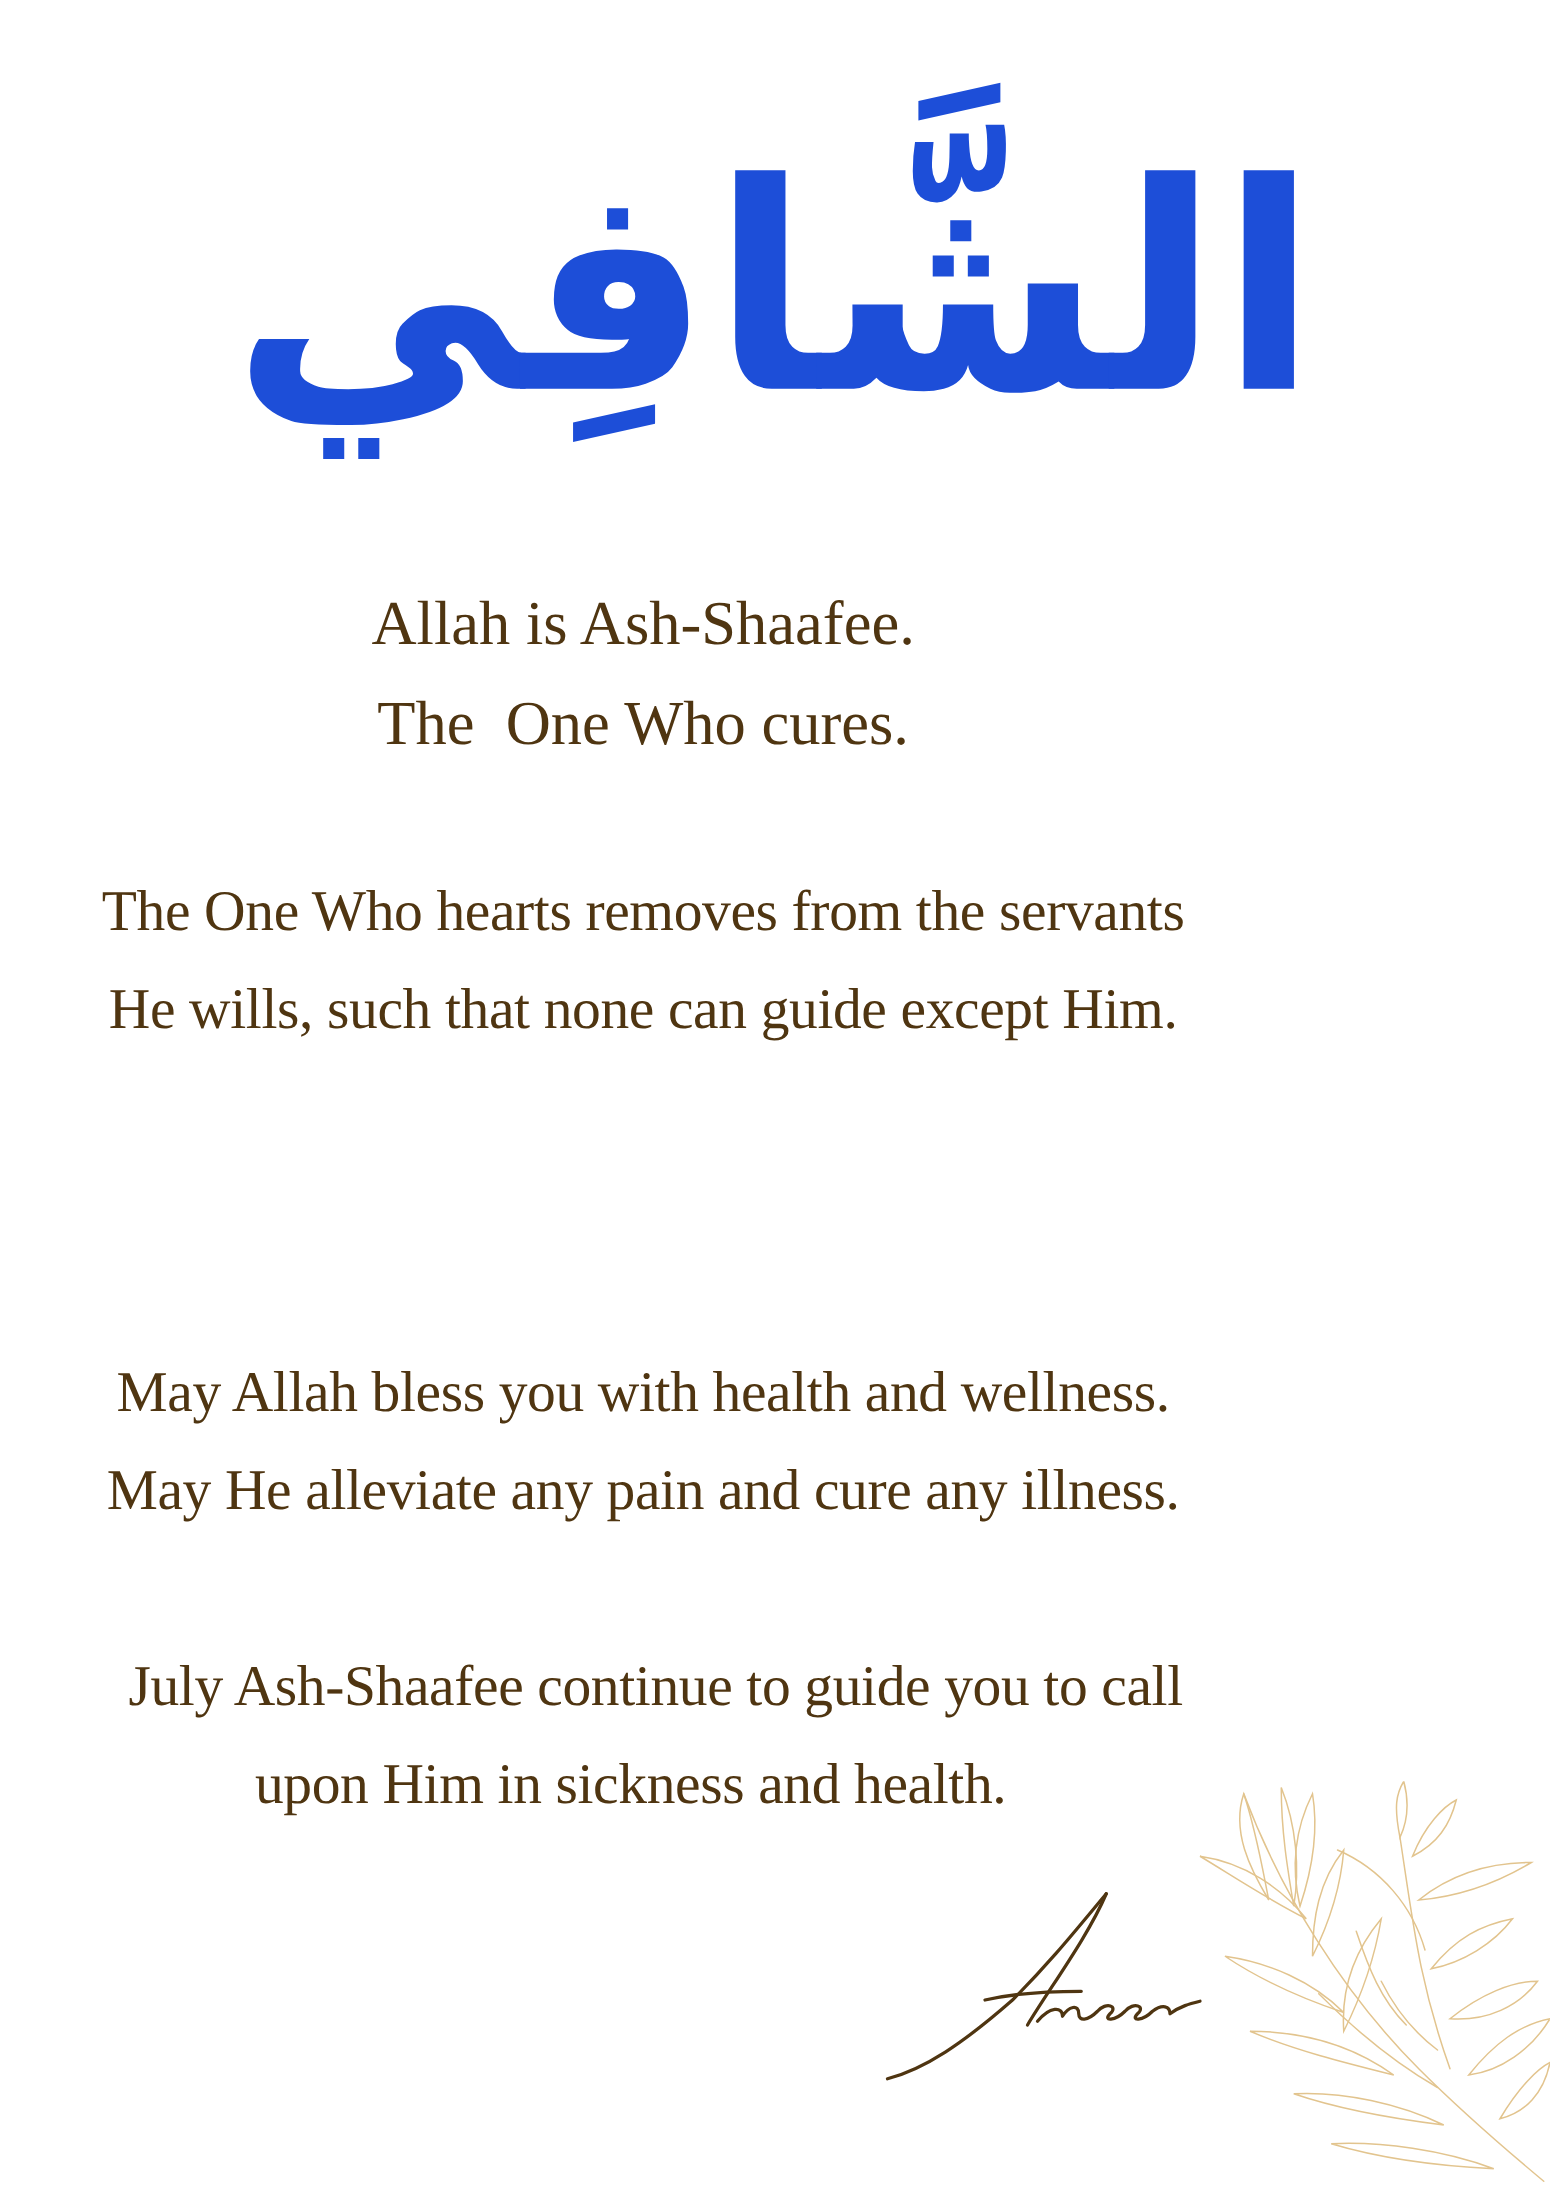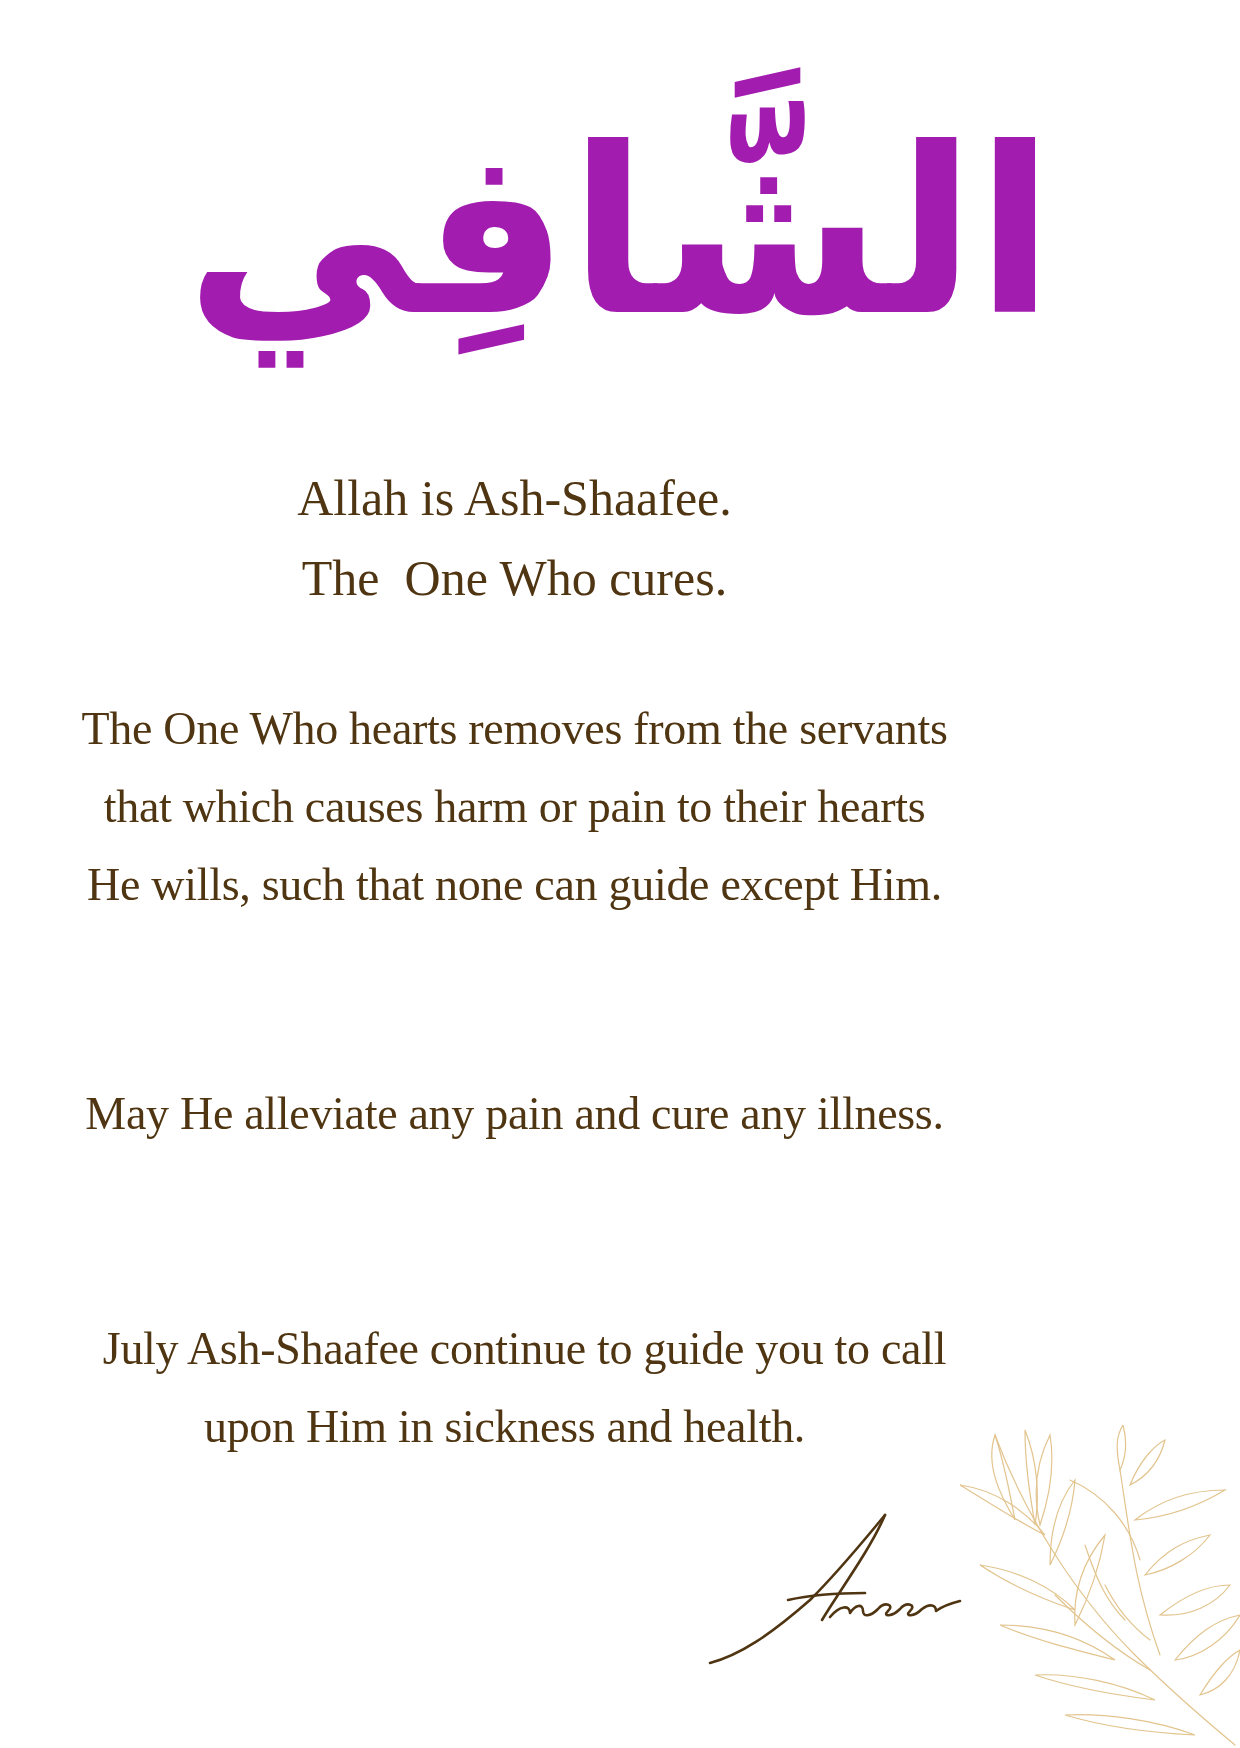--- a/index.html
+++ b/index.html
@@ -24,21 +24,21 @@
     }
     .arabic-title {
       position: absolute;
       left: 0;
       top: 95px;
       width: 1240px;
       text-align: center;
       font-family: "DejaVu Sans", sans-serif;
       font-size: 230px;
       line-height: 1.2;
-      color: #a21caf;
+      color: #1d4ed8;
       direction: rtl;
       font-weight: bold;
     }
     .block {
       position: absolute;
       left: 0;
       width: 1029px;
       text-align: center;
       font-family: "Liberation Serif", serif;
       color: #4f3511;
@@ -76,25 +76,25 @@
 
   <div class="arabic-title">الشَّافِي</div>
 
   <div class="block intro">
     <span class="line">Allah is Ash-Shaafee.</span>
     <span class="line">The  One Who cures.</span>
   </div>
 
   <div class="block desc">
     <span class="line">The One Who hearts removes from the servants</span>
-    <span class="line">that which causes harm or pain to their hearts</span>
     <span class="line">He wills, such that none can guide except Him.</span>
   </div>
 
   <div class="block wish">
+    <span class="line">May Allah bless you with health and wellness.</span>
     <span class="line">May He alleviate any pain and cure any illness.</span>
   </div>
 
   <div class="block closing">
     <span class="line l0">July Ash-Shaafee continue to guide you to call</span>
     <span class="line l1">upon Him in sickness and health.</span>
   </div>
 
   <svg class="rosemary" viewBox="0 0 285 323" xmlns="http://www.w3.org/2000/svg">
     <g fill="none" stroke="#e2c48e" stroke-width="1.2" stroke-linecap="round">

